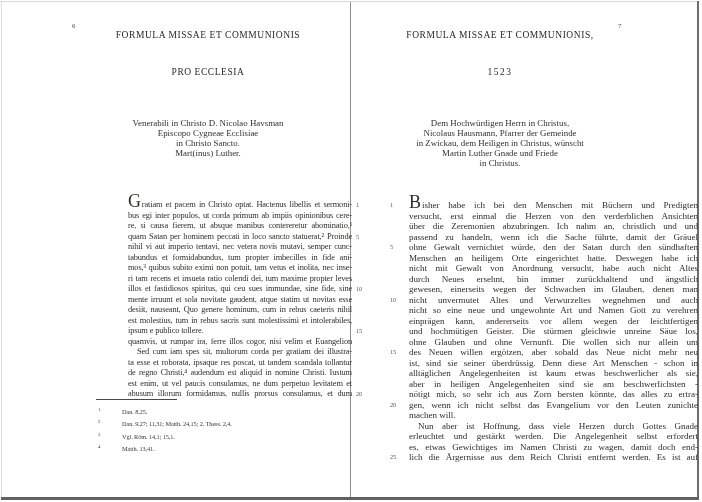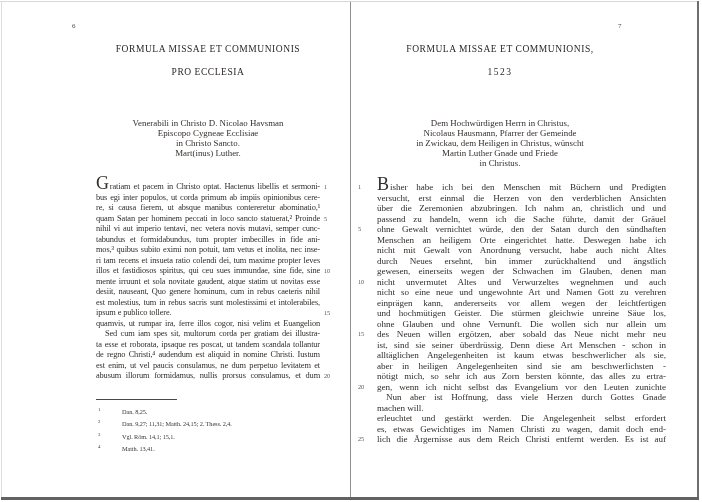--- a/index.html
+++ b/index.html
@@ -11,29 +11,29 @@
   .edge.right{left:697px;top:1px;width:2px;height:498px;background:#6e6e6e;}
   .edge.bottom{left:1px;top:497px;width:698px;height:3px;background:#626262;}
   .divider{position:absolute;left:350px;top:2px;width:1px;height:495px;background:#8f8f8f;}
   .page{position:absolute;top:2px;height:494px;}
   .page-left{left:2px;width:346px;}
   .page-right{left:352px;width:344px;}
   .pagenum{position:absolute;top:20px;font-size:7px;color:#4a4a4a;letter-spacing:0.3px;}
   .pagenum.pl{left:70px;}
   .pagenum.pr{left:266px;}
   .title{position:absolute;text-align:center;font-size:9.5px;letter-spacing:0.55px;color:#2b2826;white-space:nowrap;}
-  .t1{top:42px;}
+  .t1{top:28px;}
   .t2{top:65px;}
   .page-left .title{left:94px;width:224px;}
   .page-right .title{left:8px;width:280px;}
   .t2.year{letter-spacing:1.5px;}
   .dedication{position:absolute;top:116px;text-align:center;font-size:8.9px;line-height:10px;color:#34302e;}
   .page-left .dedication{left:94px;width:224px;}
   .page-right .dedication{left:8px;width:280px;}
-  .body{position:absolute;top:180px;}
+  .body{position:absolute;top:198px;margin-left:32px;}
   .body-latin{left:94px;width:224px;font-size:8.4px;letter-spacing:-0.15px;}
   .body-german{left:25px;width:289px;font-size:9.1px;letter-spacing:-0.05px;}
   .bline{position:relative;height:10.5px;line-height:10.5px;text-align:justify;text-align-last:justify;}
   .bline.endline{text-align-last:left;}
   .bline.indent{text-indent:9px;}
   .dropcap{font-size:18px;line-height:1px;margin-right:1px;}
   .lineno{position:absolute;top:0;font-size:6.2px;line-height:10.5px;color:#575450;letter-spacing:0;}
   .body-latin .lineno{right:-22px;width:18px;text-align:left;}
   .body-german .lineno{left:-19px;width:14px;text-align:right;}
   .footrule{position:absolute;top:397px;left:94px;width:81px;height:1px;background:#4a4745;}
@@ -125,20 +125,20 @@
         <div class="bline"><span class="btxt" style="">nicht so eine neue und ungewohnte Art und Namen Gott zu verehren</span></div>
         <div class="bline"><span class="btxt" style="">einprägen kann, andererseits vor allem wegen der leichtfertigen</span></div>
         <div class="bline"><span class="btxt" style="">und hochmütigen Geister. Die stürmen gleichwie unreine Säue los,</span></div>
         <div class="bline"><span class="btxt" style="">ohne Glauben und ohne Vernunft. Die wollen sich nur allein um</span></div>
         <div class="bline"><span class="btxt" style="">des Neuen willen ergötzen, aber sobald das Neue nicht mehr neu</span><span class="lineno">15</span></div>
         <div class="bline"><span class="btxt" style="">ist, sind sie seiner überdrüssig. Denn diese Art Menschen - schon in</span></div>
         <div class="bline"><span class="btxt" style="">alltäglichen Angelegenheiten ist kaum etwas beschwerlicher als sie,</span></div>
         <div class="bline"><span class="btxt" style="">aber in heiligen Angelegenheiten sind sie am beschwerlichsten -</span></div>
         <div class="bline"><span class="btxt" style="">nötigt mich, so sehr ich aus Zorn bersten könnte, das alles zu ertra-</span></div>
         <div class="bline"><span class="btxt" style="">gen, wenn ich nicht selbst das Evangelium vor den Leuten zunichte</span><span class="lineno">20</span></div>
+        <div class="bline endline"><span class="btxt" style="">machen will.</span></div>
         <div class="bline indent"><span class="btxt" style="">Nun aber ist Hoffnung, dass viele Herzen durch Gottes Gnade</span></div>
-        <div class="bline endline"><span class="btxt" style="">machen will.</span></div>
         <div class="bline"><span class="btxt" style="">erleuchtet und gestärkt werden. Die Angelegenheit selbst erfordert</span></div>
         <div class="bline"><span class="btxt" style="">es, etwas Gewichtiges im Namen Christi zu wagen, damit doch end-</span></div>
         <div class="bline"><span class="btxt" style="">lich die Ärgernisse aus dem Reich Christi entfernt werden. Es ist auf</span><span class="lineno">25</span></div>
       </div>
   </section>
 </div>
 
 </body></html>

